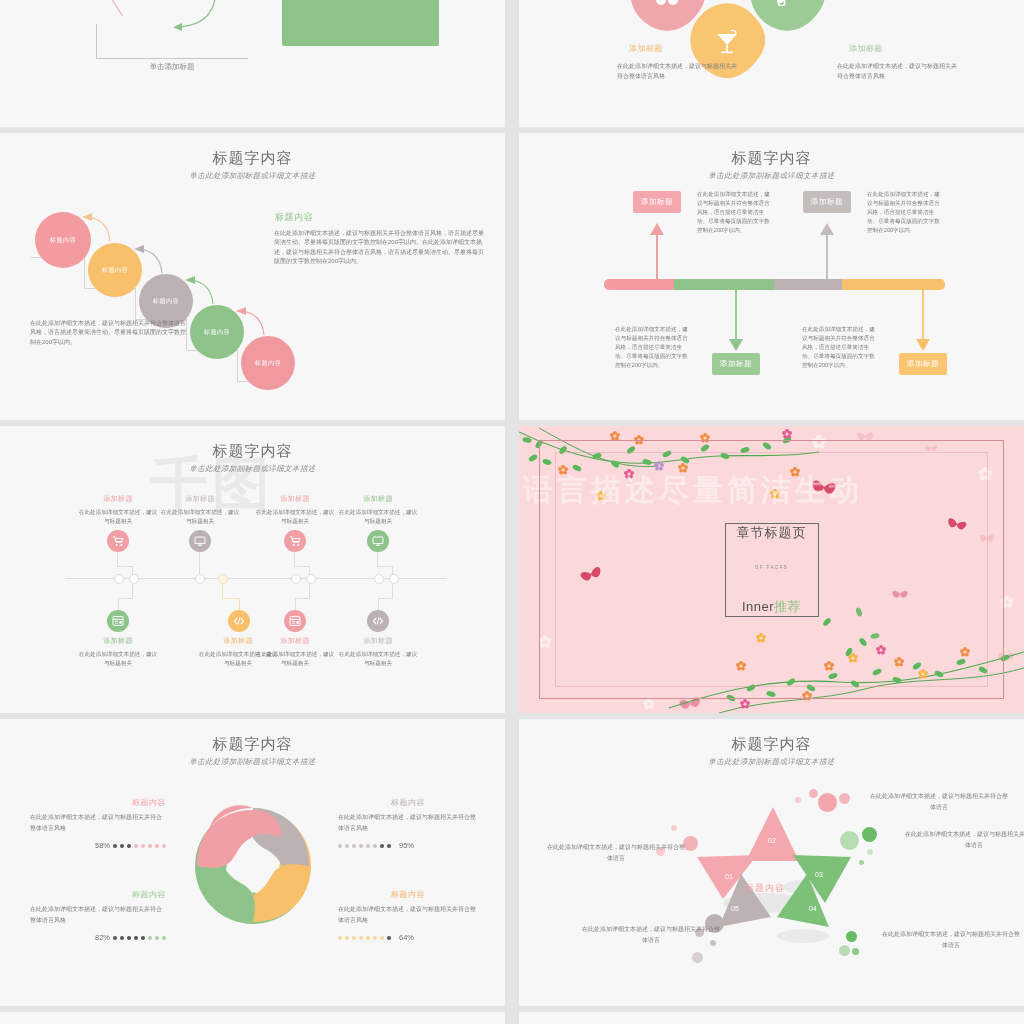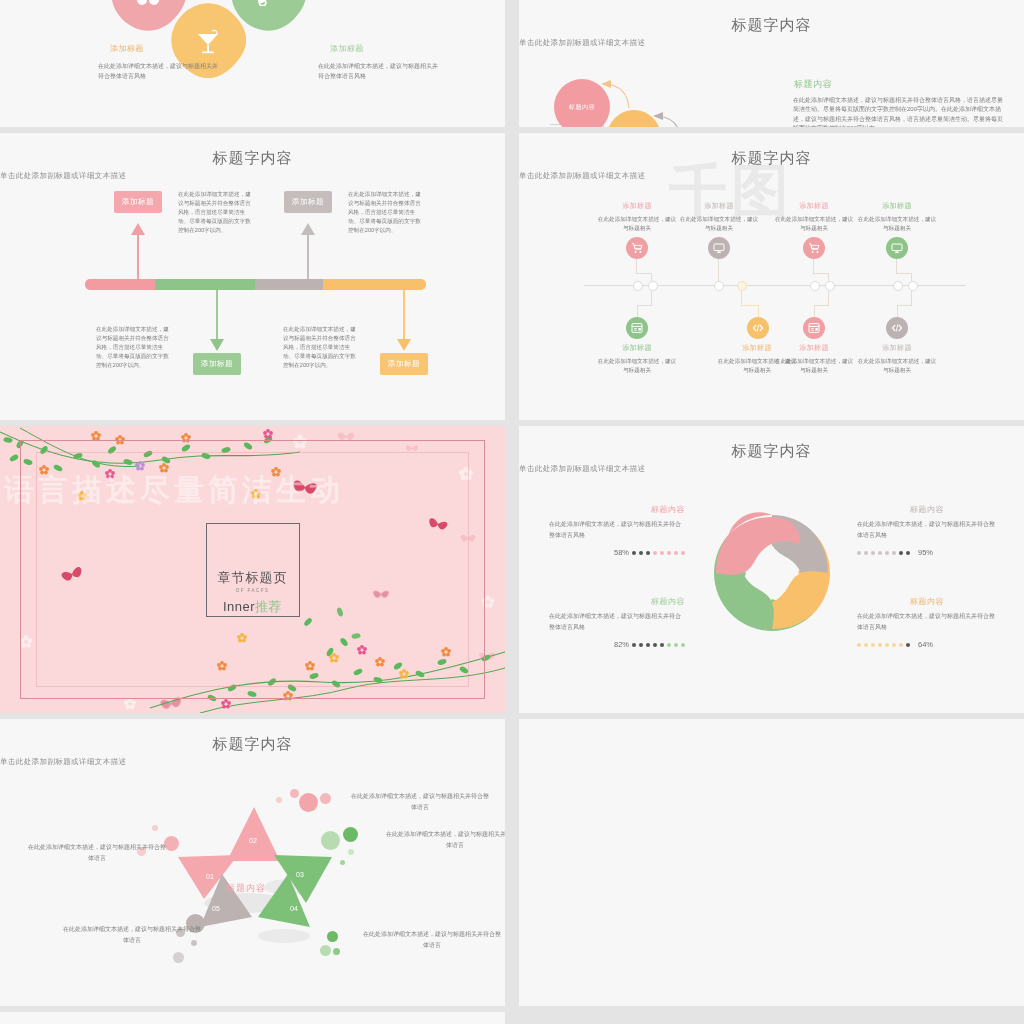--- a/index.html
+++ b/index.html
@@ -20,22 +20,22 @@
     position:relative;overflow:hidden;
     background:#f7f7f7;
   }
   .slide.pinkbg{background:#fbd9da;}
   
   .s-title{
     position:absolute;left:0;right:0;text-align:center;
     color:#6f6f6f;font-size:15px;letter-spacing:1px;font-weight:400;
   }
   .s-sub{
-    position:absolute;left:0;right:0;
-    color:#8d8d8d;font-size:7.5px;letter-spacing:.4px;
+    position:absolute;left:0;right:0;text-align:center;
+    color:#8d8d8d;font-size:7.5px;letter-spacing:.4px;font-style:italic;
   }
   .tiny{font-size:6px;line-height:1.55;color:#7d7d7d;}
   .tiny6{font-size:5.6px;line-height:1.6;color:#7d7d7d;}
   .cap{font-size:7px;letter-spacing:.4px;}
 
   
   .tri-wrap{position:absolute;left:0;top:-96px;width:505px;height:220px;}
   .ax-bottom{position:absolute;left:96px;top:154px;width:152px;height:1px;background:#c8c8c8;}
   .ax-left{position:absolute;left:96px;top:120px;width:1px;height:35px;background:#c8c8c8;}
   .ax-lbl{position:absolute;top:158px;left:96px;width:152px;text-align:center;color:#8a8a8a;font-size:7.5px;}
@@ -89,21 +89,21 @@
     position:absolute;pointer-events:none;color:rgba(140,140,140,.13);
     font-size:58px;font-weight:700;letter-spacing:4px;white-space:nowrap;
   }
 
   
   .frame-out{position:absolute;left:20px;top:14px;right:20px;bottom:14px;border:1.6px solid #d88b94;}
   .frame-in{position:absolute;left:36px;top:26px;right:36px;bottom:26px;border:1px solid rgba(216,139,148,.35);}
   .sec-box{
     position:absolute;left:50%;top:50%;transform:translate(-50%,-50%);
     width:92px;height:92px;border:1.4px solid #6b6b6b;
-    display:flex;flex-direction:column;align-items:center;justify-content:flex-end;
+    display:flex;flex-direction:column;align-items:center;justify-content:space-between;
   }
   .sec-t{font-size:13px;color:#4f4f4f;letter-spacing:1px;}
   .sec-s{font-size:4.6px;color:#8a8a8a;letter-spacing:1.4px;margin-top:1px;}
   .sec-b{font-size:13px;color:#4f4f4f;letter-spacing:.5px;margin-top:5px;}
   .sec-b em{font-style:normal;color:#8cc48a;}
   .wm-pink{
     position:absolute;color:rgba(255,255,255,.45);font-size:30px;font-weight:700;
     letter-spacing:4px;white-space:nowrap;
   }
 
@@ -117,20 +117,38 @@
   
   .bub{position:absolute;border-radius:50%;}
   .star-cap{position:absolute;color:#f0a0a5;font-size:9px;letter-spacing:1px;}
   .st-txt{position:absolute;width:140px;font-size:6px;line-height:1.8;color:#7d7d7d;}
 </style>
 </head>
 <body>
 
 <div class="grid">
 
+  <div class="slide">
+    <div class="tri-wrap">
+      <div class="diag-pink"></div>
+
+      <div class="ax-left"></div>
+      <div class="ax-bottom"></div>
+      <div class="ax-lbl">单击添加标题</div>
+      <div class="green-arrow">
+        <svg viewBox="0 0 60 60" width="60" height="60">
+          <path d="M56 4 Q58 46 16 47" stroke="#8ec48a" stroke-width="1.2" fill="none"></path>
+          <path d="M22 43 L13 47.2 L22 51 Z" fill="#8ec48a"></path>
+        </svg>
+      </div>
+    </div>
+    <div class="greenbox">
+      
+    </div>
+  </div>
 
   <div class="slide">
 
     <div class="petal" style="left:110px;top:-44px;">
       <svg class="sh" viewBox="0 0 76 76">
           <path d="M38 2 C62 2 74 14 74 38 C74 62 56 74 38 74 C20 74 2 62 2 38 C2 14 14 2 38 2 Z" fill="#f0a7ac" transform="rotate(45 38 38)"></path>
         </svg>
       <div class="petal-ico" style="top:24px;">
         <svg viewBox="0 0 30 28" width="30" height="28">
           <ellipse cx="8" cy="10" rx="6.5" ry="6" fill="#fff"></ellipse>

